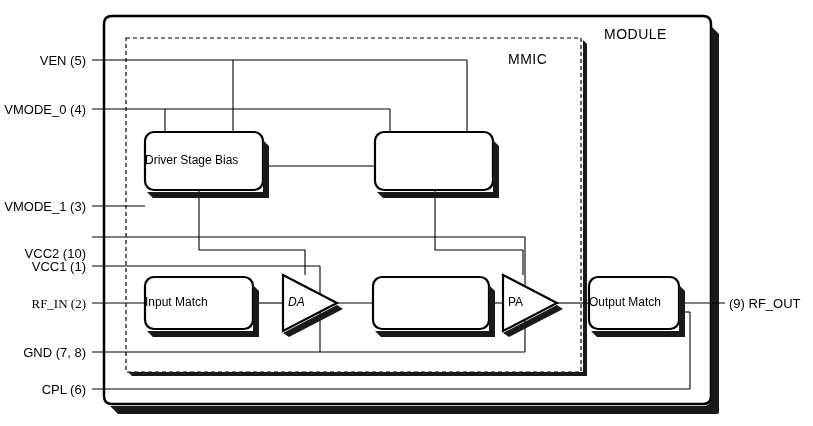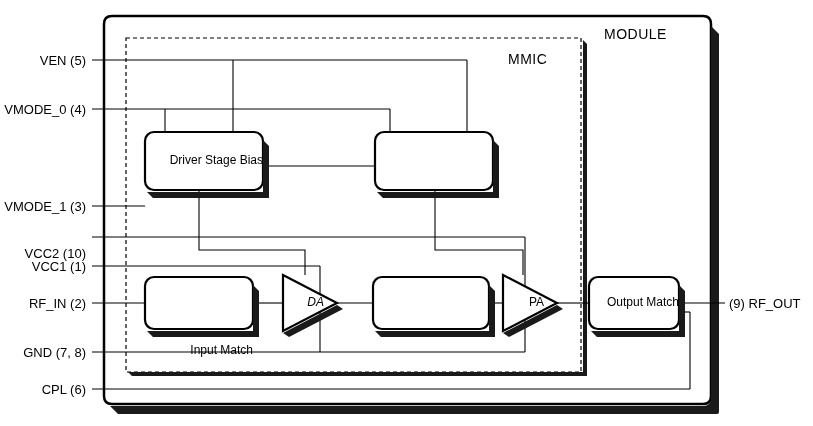--- a/index.html
+++ b/index.html
@@ -29,21 +29,21 @@
     font-size: 13px;
     color: #000000;
     white-space: nowrap;
     line-height: 1;
   }
   .pin-label {
     text-align: right;
   }
   .blk-label {
     font-size: 12px;
-    text-align: right;
+    text-align: left;
     white-space: nowrap;
   }
   .title-label {
     font-size: 14px;
     letter-spacing: 0.5px;
   }
 </style>
 </head>
 <body>
 
@@ -133,26 +133,26 @@
   </svg>
 
   <div class="lbl title-label" style="left:604px; top:27px;">MODULE</div>
   <div class="lbl title-label" style="left:508px; top:52px;">MMIC</div>
 
   <div class="lbl pin-label" style="left:0px; top:54px; width:86px;">VEN (5)</div>
   <div class="lbl pin-label" style="left:0px; top:103px; width:86px;">VMODE_0 (4)</div>
   <div class="lbl pin-label" style="left:0px; top:200px; width:86px;">VMODE_1 (3)</div>
   <div class="lbl pin-label" style="left:0px; top:247px; width:86px;">VCC2 (10)</div>
   <div class="lbl pin-label" style="left:0px; top:260px; width:86px;">VCC1 (1)</div>
-  <div class="lbl pin-label" style="left:0px; top:297px; width:86px;">RF_IN (2)</div>
+  <div class="lbl pin-label" style="left:0px; top:297px; width:86px;font-family:Liberation Serif, serif;">RF_IN (2)</div>
   <div class="lbl pin-label" style="left:0px; top:346px; width:86px;">GND (7, 8)</div>
   <div class="lbl pin-label" style="left:0px; top:383px; width:86px;">CPL (6)</div>
 
   <div class="lbl" style="left:729px; top:297px;">(9) RF_OUT</div>
 
   <div class="lbl blk-label" style="left:145px; top:154px; width:118px;">Driver Stage Bias</div>
-  <div class="lbl blk-label" style="left:145px; top:296px; width:108px;margin-top:48px;">Input Match</div>
+  <div class="lbl blk-label" style="left:145px; top:296px; width:108px;">Input Match</div>
   <div class="lbl blk-label" style="left:589px; top:296px; width:90px;">Output Match</div>
 
   <div class="lbl blk-label" style="left:288px; top:296px; width:36px;font-style:italic;">DA</div>
   <div class="lbl blk-label" style="left:508px; top:296px; width:36px;">PA</div>
 
 </div>
 
 </body></html>

